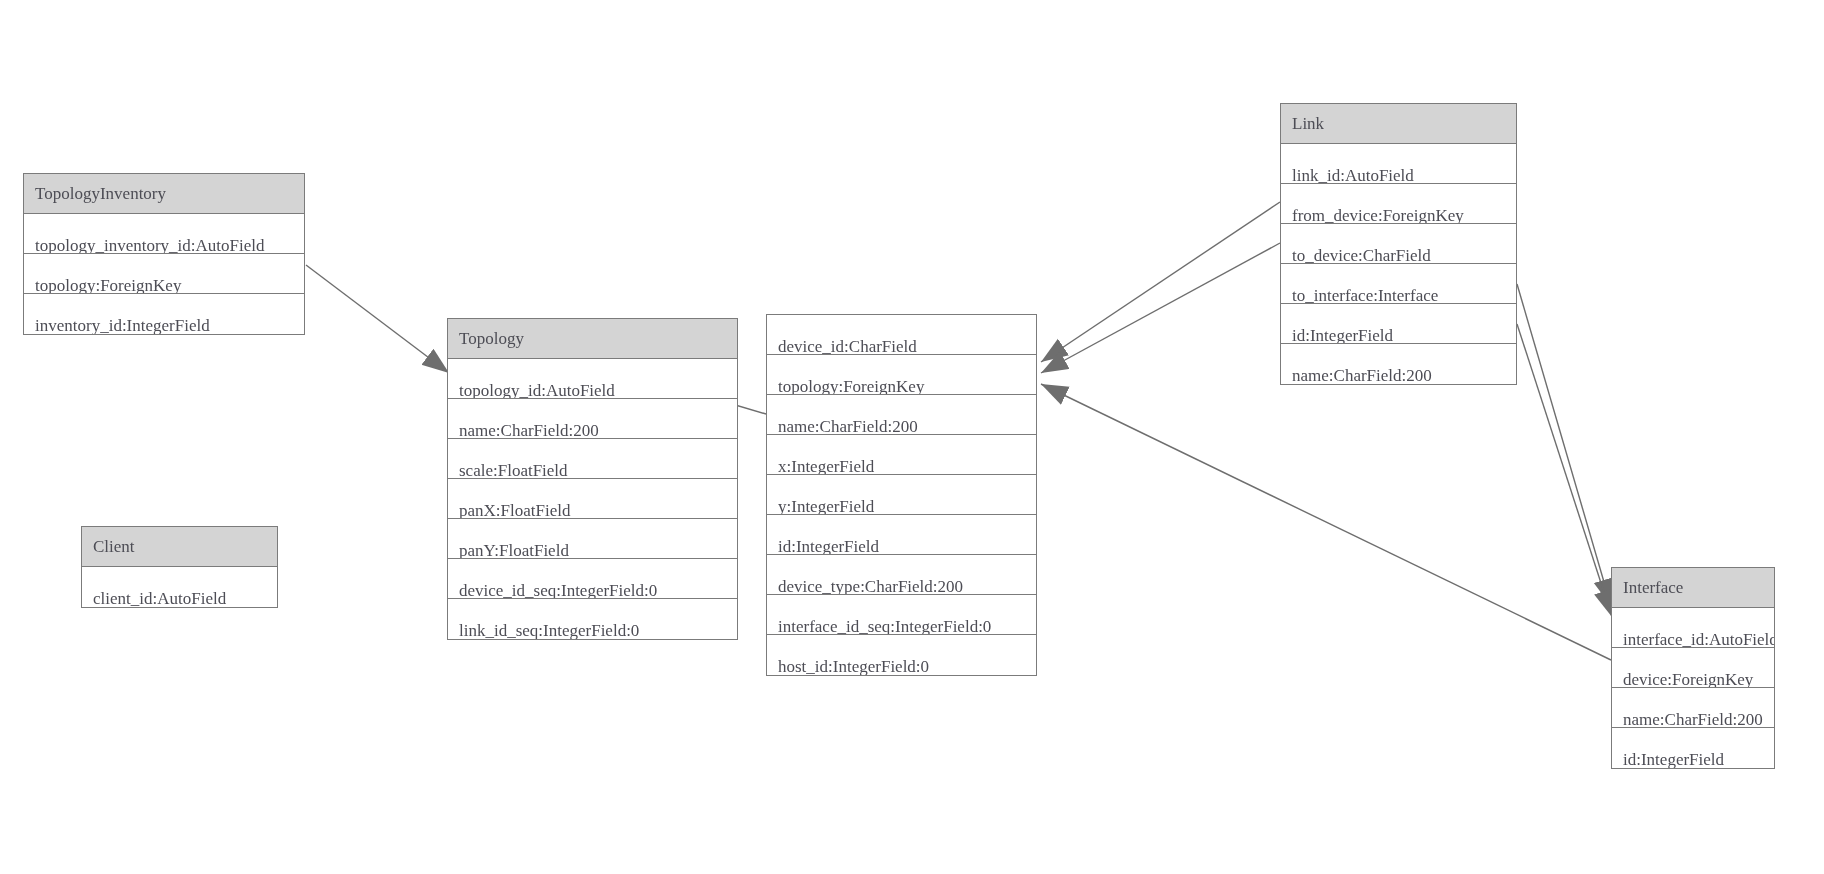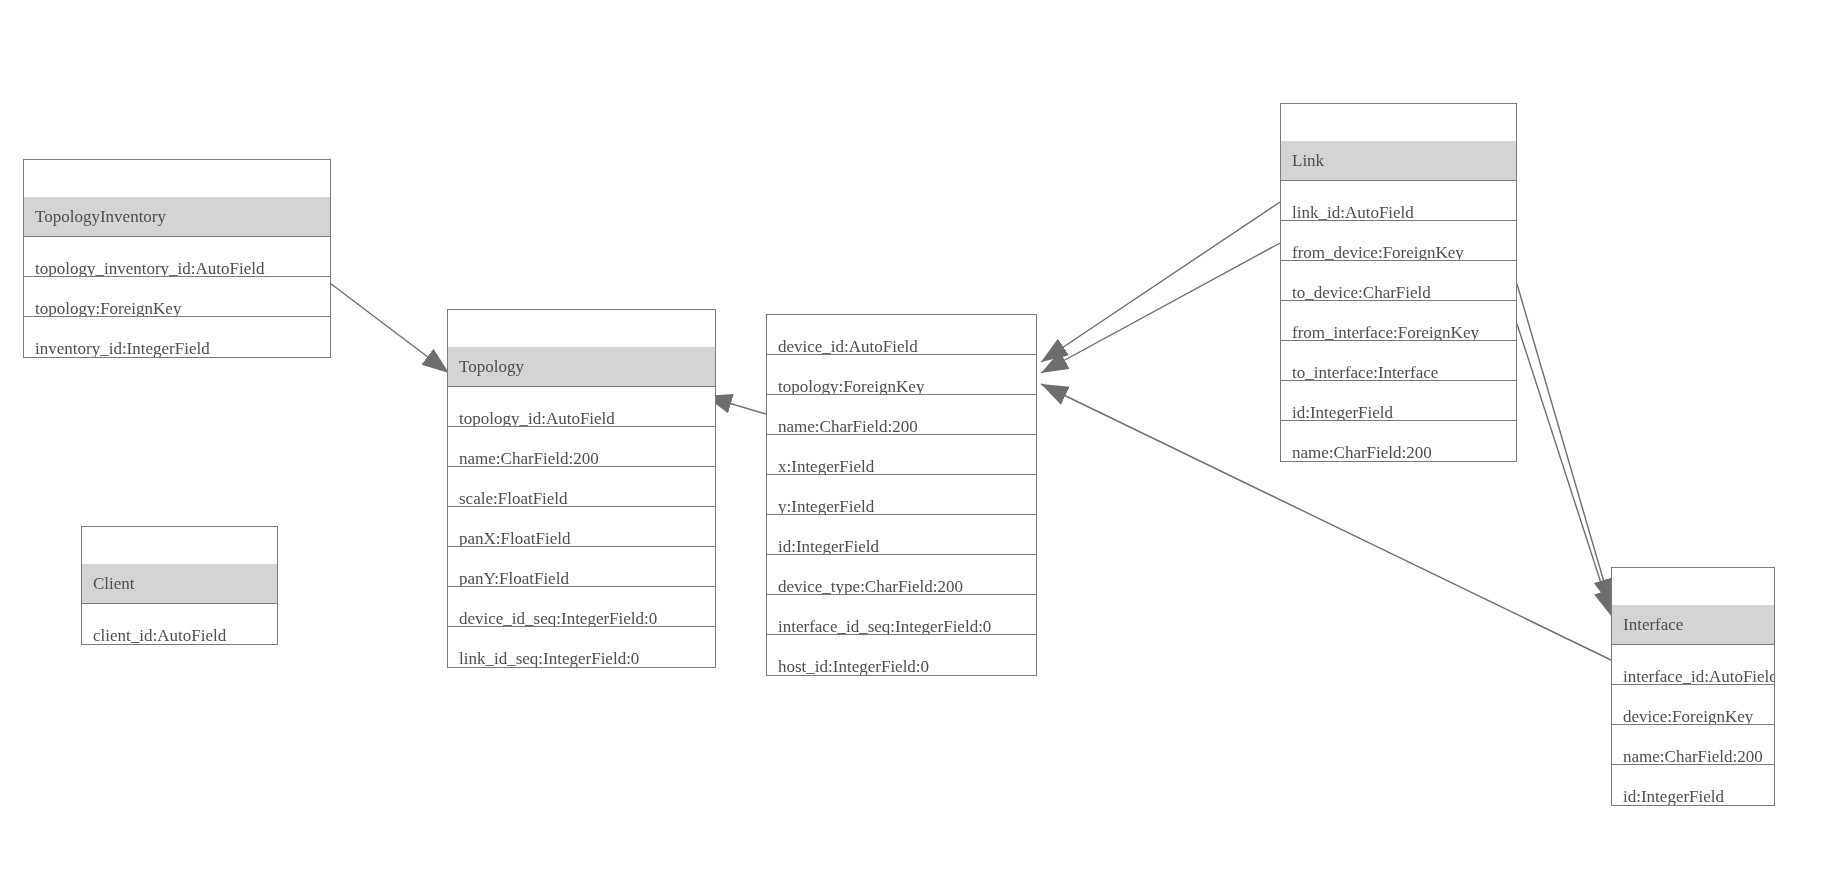--- a/index.html
+++ b/index.html
@@ -32,37 +32,36 @@
   }
   .entity-header {
     background: #d4d4d4;
     height: 40px;
     line-height: 40px;
     padding: 0 6px 0 11px;
     border-bottom: 1px solid #7b7b7b;
     box-sizing: border-box;
     white-space: nowrap;
     overflow: hidden;
-    margin-top: 37px;
   }
   .entity-row {
     height: 40px;
     line-height: 39px;
     padding: 12px 6px 0 11px;
     border-bottom: 1px solid #7b7b7b;
     box-sizing: border-box;
     white-space: nowrap;
     overflow: hidden;
   }
   .entity .entity-row:last-child {
     border-bottom: none;
   }
   
-  #entity-topology-inventory { left: 23px;   top: 159px; width: 308px; }
-  #entity-topology           { left: 447px;  top: 309px; width: 269px; }
+  #entity-topology-inventory { left: 23px;   top: 173px; width: 282px; }
+  #entity-topology           { left: 447px;  top: 318px; width: 291px; }
   #entity-client             { left: 81px;   top: 526px; width: 197px; }
   #entity-device             { left: 766px;  top: 314px; width: 271px; }
   #entity-link               { left: 1280px; top: 103px; width: 237px; }
   #entity-interface          { left: 1611px; top: 567px; width: 164px; }
 </style>
 </head>
 <body>
 
 <div id="canvas">
 
@@ -104,39 +103,38 @@
   </div>
 
   <div class="entity" id="entity-client">
     <div class="entity-header">
       <span>Client</span>
     </div>
     <div class="entity-row">client_id:AutoField</div>
   </div>
 
   <div class="entity" id="entity-device">
-    <div class="entity-row">device_id:AutoField</div>
+    <div class="entity-row">device_id:CharField</div>
     <div class="entity-row">topology:ForeignKey</div>
     <div class="entity-row">name:CharField:200</div>
     <div class="entity-row">x:IntegerField</div>
     <div class="entity-row">y:IntegerField</div>
     <div class="entity-row">id:IntegerField</div>
     <div class="entity-row">device_type:CharField:200</div>
     <div class="entity-row">interface_id_seq:IntegerField:0</div>
     <div class="entity-row">host_id:IntegerField:0</div>
   </div>
 
   <div class="entity" id="entity-link">
     <div class="entity-header">
       <span>Link</span>
     </div>
     <div class="entity-row">link_id:AutoField</div>
     <div class="entity-row">from_device:ForeignKey</div>
     <div class="entity-row">to_device:CharField</div>
-    <div class="entity-row">from_interface:ForeignKey</div>
     <div class="entity-row">to_interface:Interface</div>
     <div class="entity-row">id:IntegerField</div>
     <div class="entity-row">name:CharField:200</div>
   </div>
 
   <div class="entity" id="entity-interface">
     <div class="entity-header">
       <span>Interface</span>
     </div>
     <div class="entity-row">interface_id:AutoField</div>

